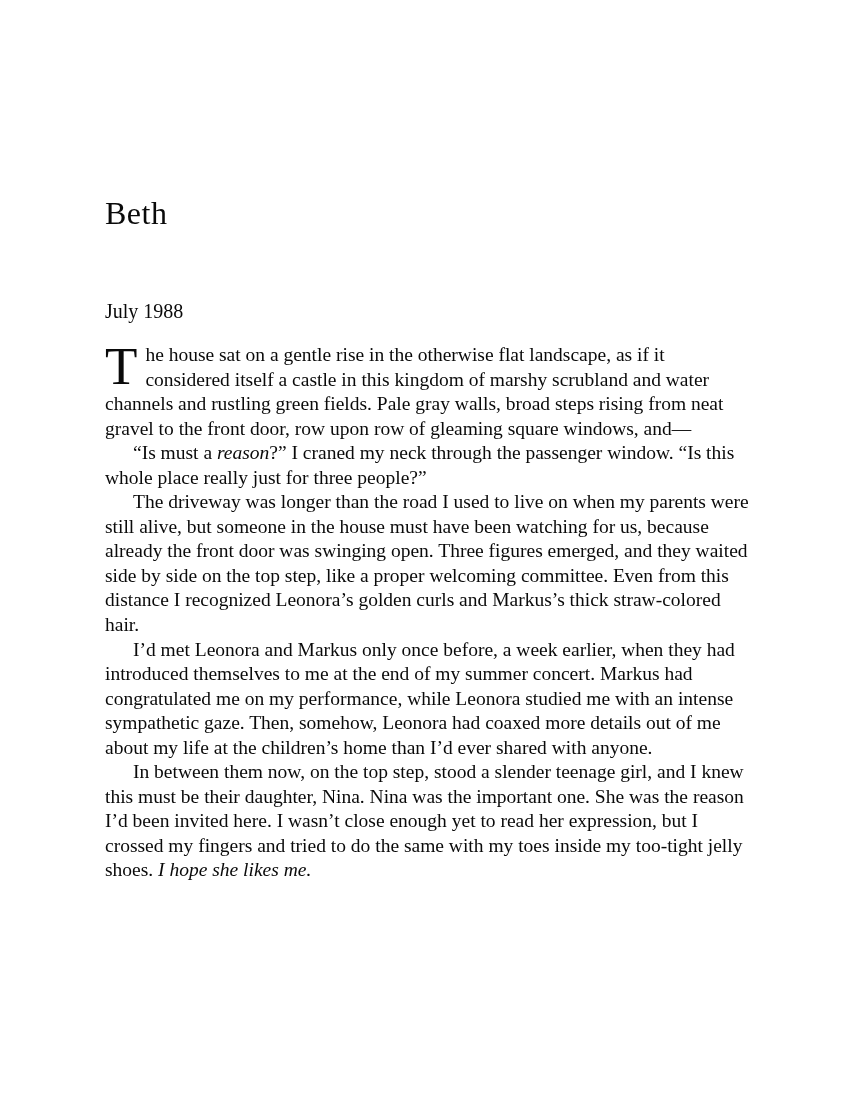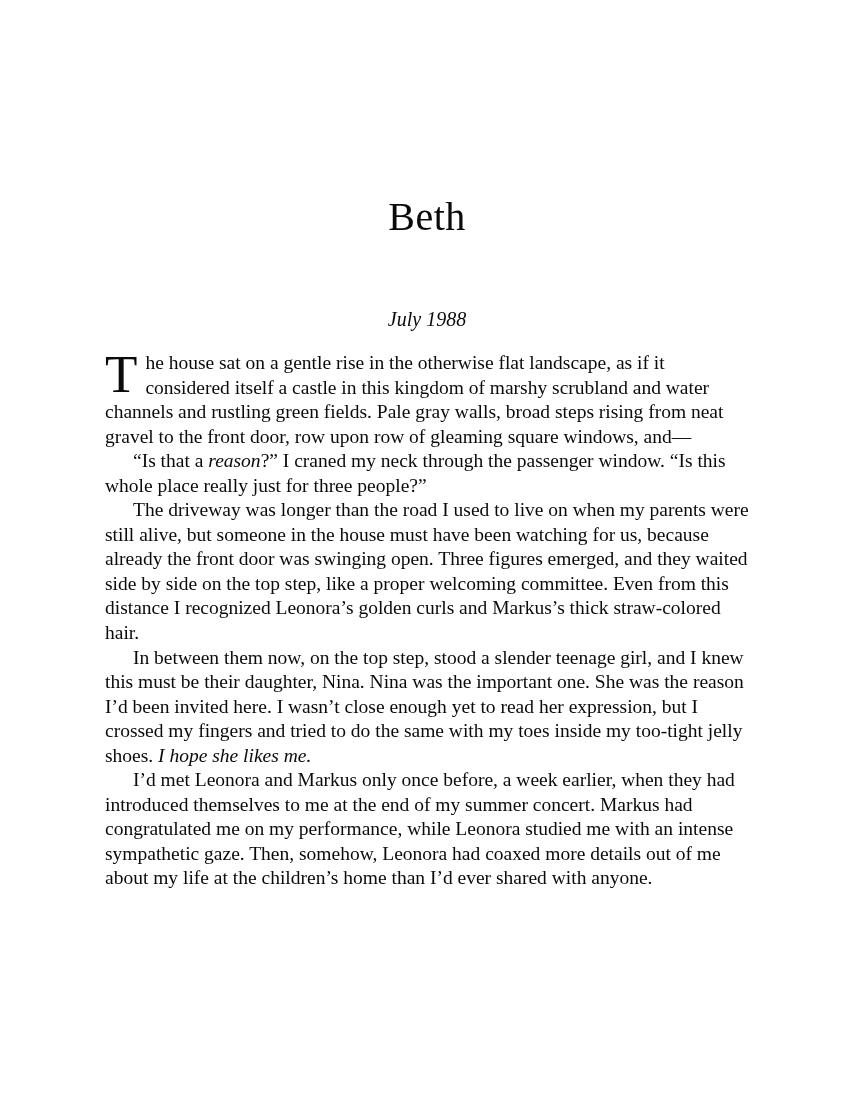--- a/index.html
+++ b/index.html
@@ -16,29 +16,26 @@
   }
   .page {
     width: 644px;
     margin-left: 105px;
     padding-top: 197px;
     box-sizing: content-box;
   }
   .chapter-title {
     font-family: "Liberation Serif", serif;
     font-weight: normal;
-    font-size: 40px;
+    font-size: 32px;
     line-height: 1.0;
-    text-align: center;
     margin: 0;
     letter-spacing: 0.5px;
   }
   .dateline {
-    font-style: italic;
-    text-align: center;
     font-size: 20px;
     line-height: 1.15;
     margin: 71px 0 0 0;
   }
   .body-text {
     margin-top: 20px;
     font-size: 19.5px;
     line-height: 24.55px;
     text-align: left;
   }
@@ -62,18 +59,18 @@
   }
 </style>
 </head>
 <body>
 
 <div class="page">
   <h1 class="chapter-title">Beth</h1>
   <p class="dateline">July 1988</p>
   <div class="body-text" id="body-text">
       <p class="has-dropcap"><span class="dropcap">T</span><span>he house sat on a gentle rise in the otherwise flat landscape, as if it considered itself a castle in this kingdom of marshy scrubland and water channels and rustling green fields. Pale gray walls, broad steps rising from neat gravel to the front door, row upon row of gleaming square windows, and—</span></p>
-      <p><span>“Is that a </span><em>reason</em><span>?” I craned my neck through the passenger window. “Is this whole place really just for three people?”</span></p>
+      <p><span>“Is must a </span><em>reason</em><span>?” I craned my neck through the passenger window. “Is this whole place really just for three people?”</span></p>
       <p><span>The driveway was longer than the road I used to live on when my parents were still alive, but someone in the house must have been watching for us, because already the front door was swinging open. Three figures emerged, and they waited side by side on the top step, like a proper welcoming committee. Even from this distance I recognized Leonora’s golden curls and Markus’s thick straw-colored hair.</span></p>
+      <p><span>I’d met Leonora and Markus only once before, a week earlier, when they had introduced themselves to me at the end of my summer concert. Markus had congratulated me on my performance, while Leonora studied me with an intense sympathetic gaze. Then, somehow, Leonora had coaxed more details out of me about my life at the children’s home than I’d ever shared with anyone.</span></p>
       <p><span>In between them now, on the top step, stood a slender teenage girl, and I knew this must be their daughter, Nina. Nina was the important one. She was the reason I’d been invited here. I wasn’t close enough yet to read her expression, but I crossed my fingers and tried to do the same with my toes inside my too-tight jelly shoes. </span><em>I hope she likes me.</em></p>
-      <p><span>I’d met Leonora and Markus only once before, a week earlier, when they had introduced themselves to me at the end of my summer concert. Markus had congratulated me on my performance, while Leonora studied me with an intense sympathetic gaze. Then, somehow, Leonora had coaxed more details out of me about my life at the children’s home than I’d ever shared with anyone.</span></p>
     </div>
 </div>
 
 </body></html>

